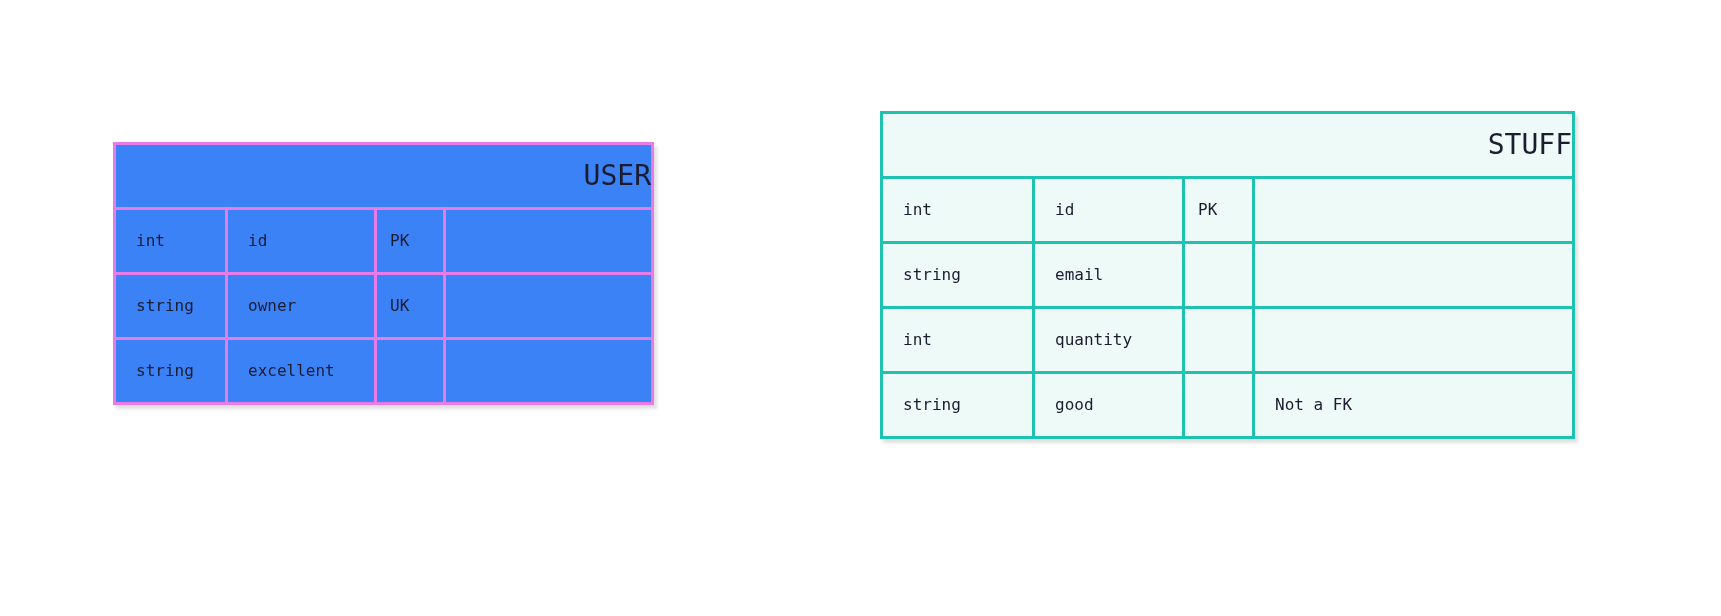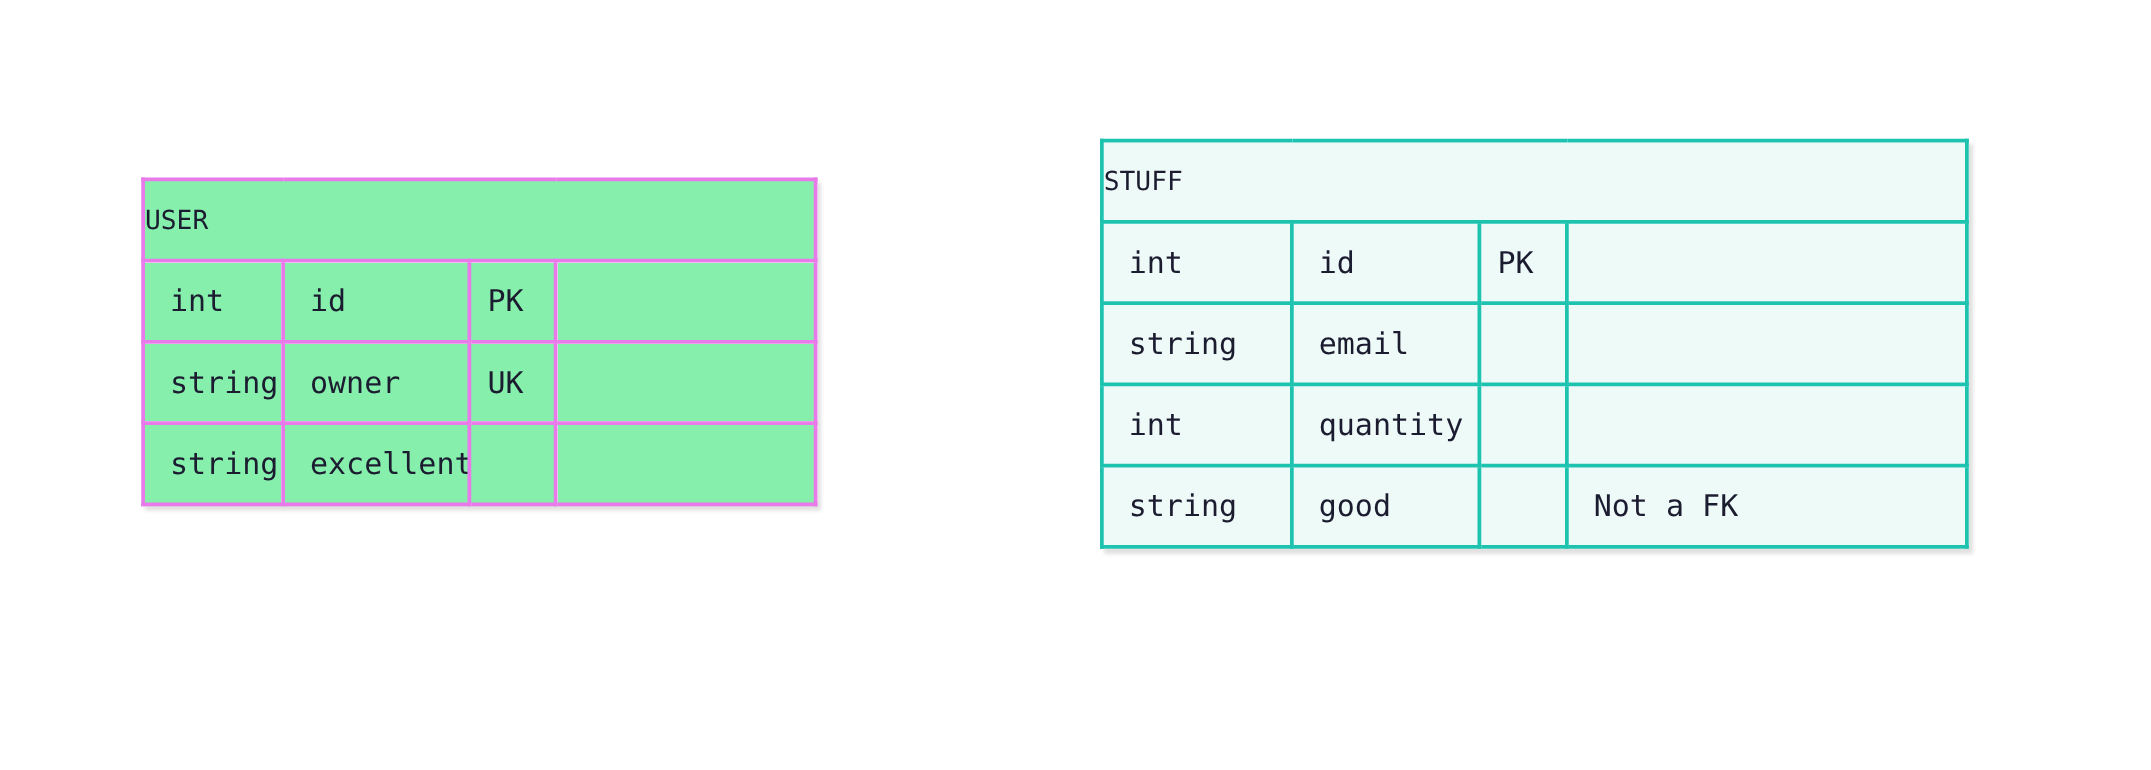--- a/index.html
+++ b/index.html
@@ -14,37 +14,37 @@
   }
   table.entity{
     position:absolute;
     border-collapse:collapse;
     table-layout:fixed;
     box-shadow:3px 4px 3px rgba(0,0,0,0.12);
   }
   table.entity td{
     border:3px solid;
     vertical-align:middle;
-    font-size:24px;
+    font-size:16px;
     line-height:1;
     padding:0 6px 0 20px;
     white-space:nowrap;
     overflow:hidden;
   }
   table.entity tr{height:65px;}
   table.entity td.title-cell{
-    text-align:left;
-    font-size:21px;
+    text-align:right;
+    font-size:28px;
     padding:0;
   }
   table.entity td.key-cell{padding-left:13px;}
 
   
   table.entity--user{left:113px;top:142px;width:538px;}
-  table.entity--user td{border-color:#e87be9;background:#86efac;}
+  table.entity--user td{border-color:#e87be9;background:#3b82f6;}
 
   
   table.entity--stuff{left:880px;top:111px;width:692px;}
   table.entity--stuff td{border-color:#1ec3b0;background:#eefaf7;}
 </style>
 </head>
 <body>
 
 <div class="canvas">
 

